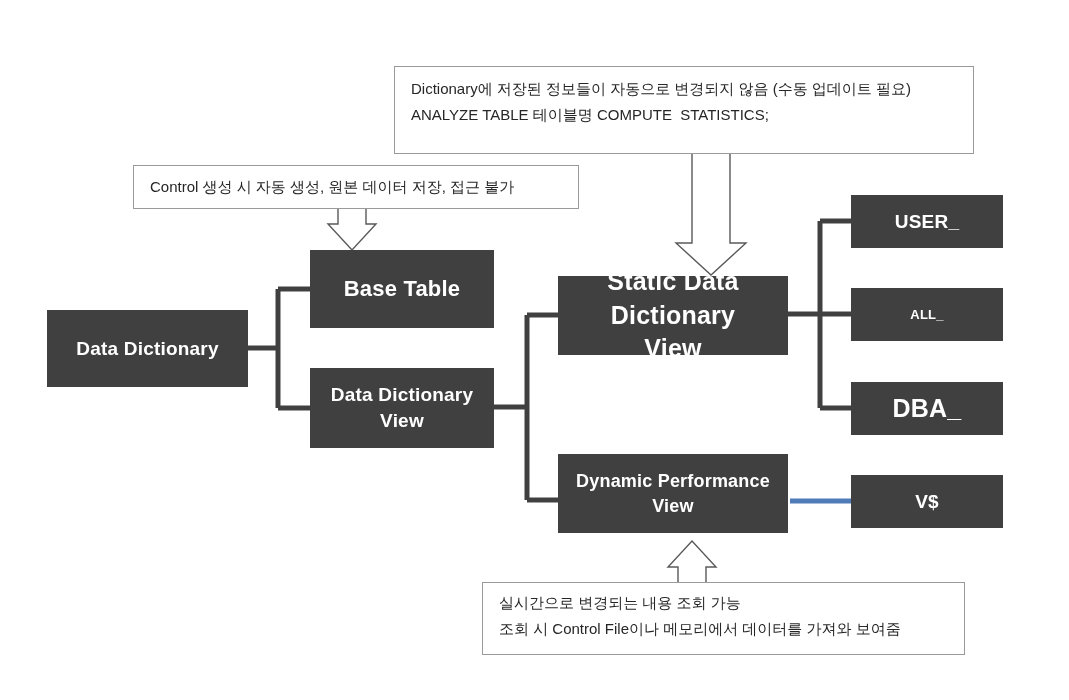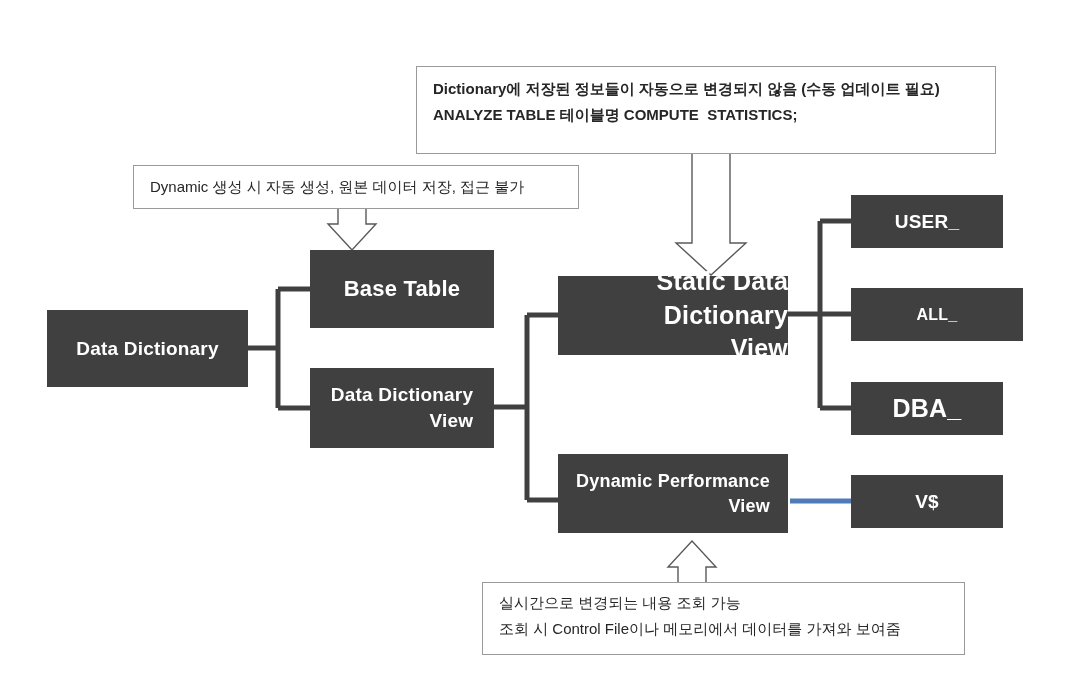--- a/index.html
+++ b/index.html
@@ -21,21 +21,21 @@
     height: 700px;
   }
   .node {
     position: absolute;
     background: #404040;
     color: #ffffff;
     font-weight: bold;
     display: flex;
     align-items: center;
     justify-content: center;
-    text-align: right;
+    text-align: center;
     line-height: 1.35;
     letter-spacing: 0.2px;
     box-sizing: border-box;
     z-index: 3;
   }
   .node-label { display: block; white-space: pre-line; }
 
   .callout {
     position: absolute;
     background: #ffffff;
@@ -117,39 +117,39 @@
 
   <div class="node" style="left:558px; top:454px; width:230px; height:79px; font-size:18px;">
     <span class="node-label">Dynamic Performance
 View</span>
   </div>
 
   <div class="node" style="left:851px; top:195px; width:152px; height:53px; font-size:19px;">
     <span class="node-label">USER_</span>
   </div>
 
-  <div class="node" style="left:851px; top:288px; width:172px; height:53px; font-size:16px;">
+  <div class="node" style="left:851px; top:288px; width:152px; height:53px; font-size:13px;">
     <span class="node-label">ALL_</span>
   </div>
 
   <div class="node" style="left:851px; top:382px; width:152px; height:53px; font-size:25px;">
     <span class="node-label">DBA_</span>
   </div>
 
   <div class="node" style="left:851px; top:475px; width:152px; height:53px; font-size:19px;">
     <span class="node-label">V$</span>
   </div>
 
-  <div class="callout" style="left:416px; top:66px; width:580px; height:88px;font-weight:bold;">
+  <div class="callout" style="left:394px; top:66px; width:580px; height:88px;">
     <span class="line">Dictionary에 저장된 정보들이 자동으로 변경되지 않음 (수동 업데이트 필요)</span>
     <span class="line">ANALYZE TABLE 테이블명 COMPUTE  STATISTICS;</span>
   </div>
 
   <div class="callout" style="left:133px; top:165px; width:446px; height:44px; display:flex; align-items:center;">
-    <span class="line">Dynamic 생성 시 자동 생성, 원본 데이터 저장, 접근 불가</span>
+    <span class="line">Control 생성 시 자동 생성, 원본 데이터 저장, 접근 불가</span>
   </div>
 
   <div class="callout" style="left:450px; top:582px; width:483px; height:73px; padding-top:7px;margin-left:32px;">
     <span class="line">실시간으로 변경되는 내용 조회 가능</span>
     <span class="line">조회 시 Control File이나 메모리에서 데이터를 가져와 보여줌</span>
   </div>
 
 </div>
 
 </body></html>

